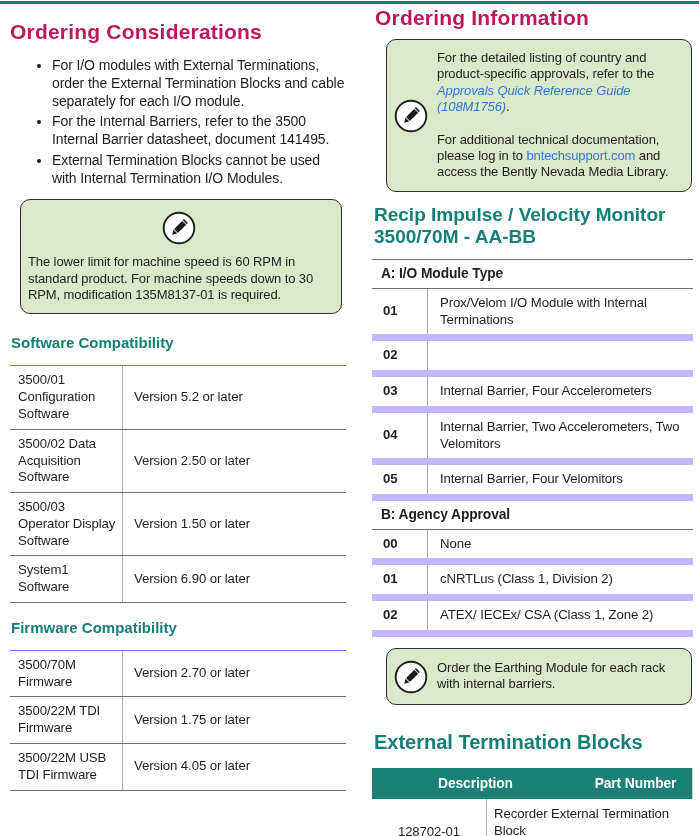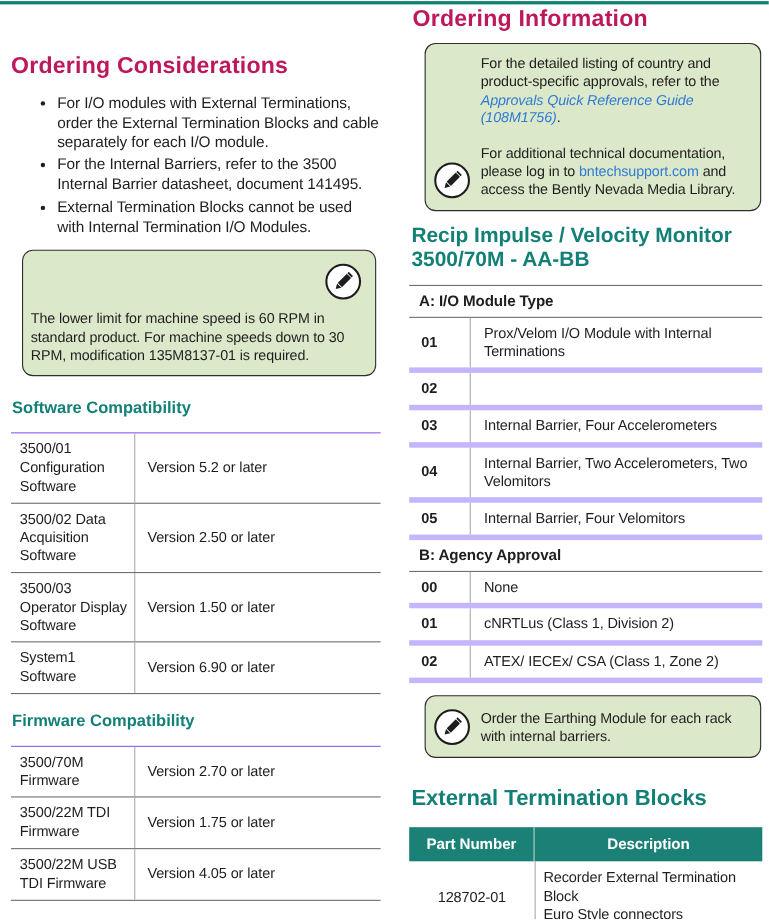--- a/index.html
+++ b/index.html
@@ -3,32 +3,32 @@
 <meta charset="utf-8">
 <style>
   html,body{margin:0;padding:0;background:#ffffff;}
   .page{
     position:relative;width:699px;height:836px;background:#fff;overflow:hidden;
     font-family:"Liberation Sans",sans-serif;color:#1E1E1E;
   }
   .top-rule{position:absolute;top:1px;left:0;width:699px;height:3px;background:#0F8074;}
 
   .col{position:absolute;box-sizing:border-box;}
-  #col-left{left:10px;top:36px;width:336px;}
+  #col-left{left:10px;top:8px;width:336px;}
   #col-right{left:372px;top:6px;width:321px;}
 
   h1.sec{color:#be185d;font-size:21px;font-weight:bold;margin:0;letter-spacing:.2px;}
   #left-heading{margin:12px 0 13px 0;}
   #oi-heading{margin:0 0 9px 3px;}
 
   ul.bullets{margin:0 0 12px 0;padding:0 0 0 42px;font-size:14px;line-height:1.27;letter-spacing:-.1px;}
   ul.bullets li{margin:0 0 3px 0;}
 
   .note{
-    display:flex;align-items:flex-end;gap:9px;background:#DCE8CA;
+    display:flex;align-items:center;gap:9px;background:#DCE8CA;
     border:1.6px solid #2E2E2E;border-radius:10px;padding:10px 12px 10px 7px;
     font-size:13px;line-height:1.26;letter-spacing:-.1px;
   }
   .note .pencil{flex:none;width:34px;height:34px;margin-top:1px;}
   .note p{margin:0;}
   .note p + p{margin-top:16px;}
   #left-note{margin:0 4px 0 10px;flex-direction:column;}
   #right-note-1{margin:0 1px 0 14px;}
   #right-note-2{margin:11px 1px 12px 14px;}
 
@@ -43,21 +43,21 @@
   .crow{display:flex;border-bottom:1px solid #6E6E6E;}
   .crow .c1{width:113px;padding:6px 6px 6px 8px;border-right:1px solid #ABABAB;box-sizing:border-box;display:flex;align-items:center;}
   .crow .c2{flex:1;padding:6px 6px 6px 11px;display:flex;align-items:center;}
 
   
   h2.recip{color:#128076;font-size:19px;line-height:1.2;font-weight:bold;margin:12px 0 10px 2px;}
   h2.recip span{display:block;}
   .stable{font-size:13.2px;line-height:1.27;letter-spacing:-.1px;border-top:1px solid #6E6E6E;}
   .stable + .stable{border-top:none;}
   .shead{font-weight:bold;font-size:13.8px;padding:5px 4px 5px 9px;border-bottom:1px solid #6E6E6E;}
-  .srow{display:flex;border-bottom:5px solid #c4b5fd;}
+  .srow{display:flex;border-bottom:7px solid #c4b5fd;}
   .srow .c1{width:56px;padding:6px 4px 6px 11px;border-right:1px solid #ABABAB;font-weight:bold;box-sizing:border-box;display:flex;align-items:center;}
   .srow .c2{flex:1;padding:6px 6px 6px 12px;display:flex;align-items:center;}
 
   
   h2.etb-h{color:#128076;font-size:20px;font-weight:bold;margin:26px 0 14px 2px;}
   .etb{font-size:13.2px;letter-spacing:-.1px;}
   .etb-head{display:flex;background:#1B8076;color:#fff;font-weight:bold;font-size:13.8px;}
   .etb-head .h{padding:8px 4px;text-align:center;box-sizing:border-box;}
   .etb-head .hc1{width:114px;border-right:1px solid #BFD2CE;}
   .etb-head .hc2{flex:1;}
@@ -202,22 +202,22 @@
           <path d="M15.1 23.4 h5.8 l-2.9 4.8 z"></path>
         </g>
       </svg>
       <p>Order the Earthing Module for each rack with internal barriers.</p>
     </div>
 
     <h2 class="etb-h">External Termination Blocks</h2>
 
     <div class="etb">
       <div class="etb-head">
+        <div class="h hc2">Description</div>
         <div class="h hc1">Part Number</div>
-        <div class="h hc2">Description</div>
       </div>
       <div class="etb-row">
         <div class="c1">128702-01</div>
         <div class="c2">Recorder External Termination Block
 Euro Style connectors</div>
       </div>
     </div>
   </div>
 </div>
 

